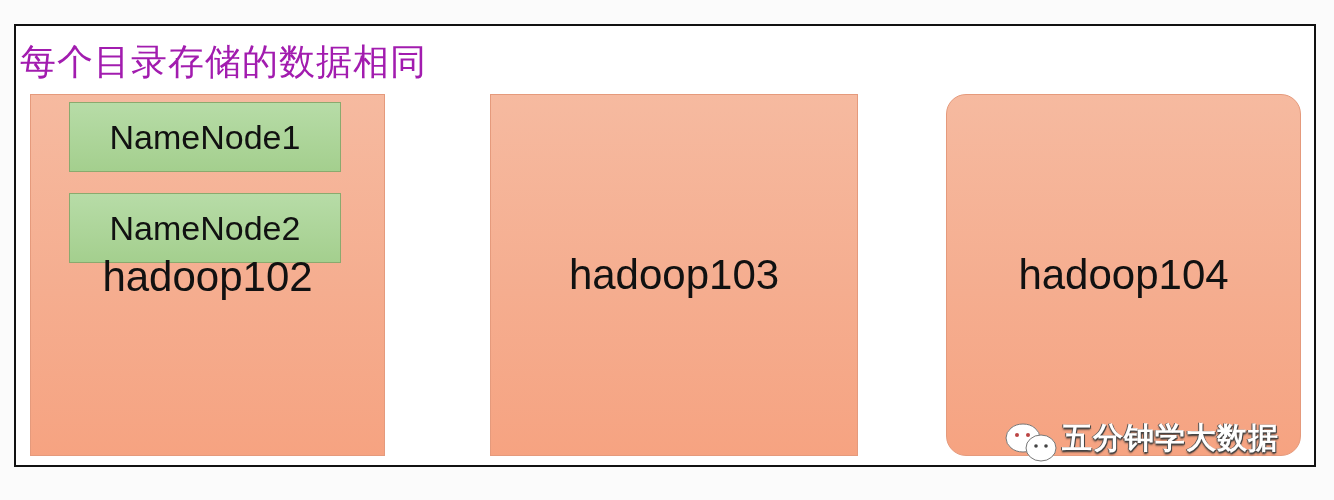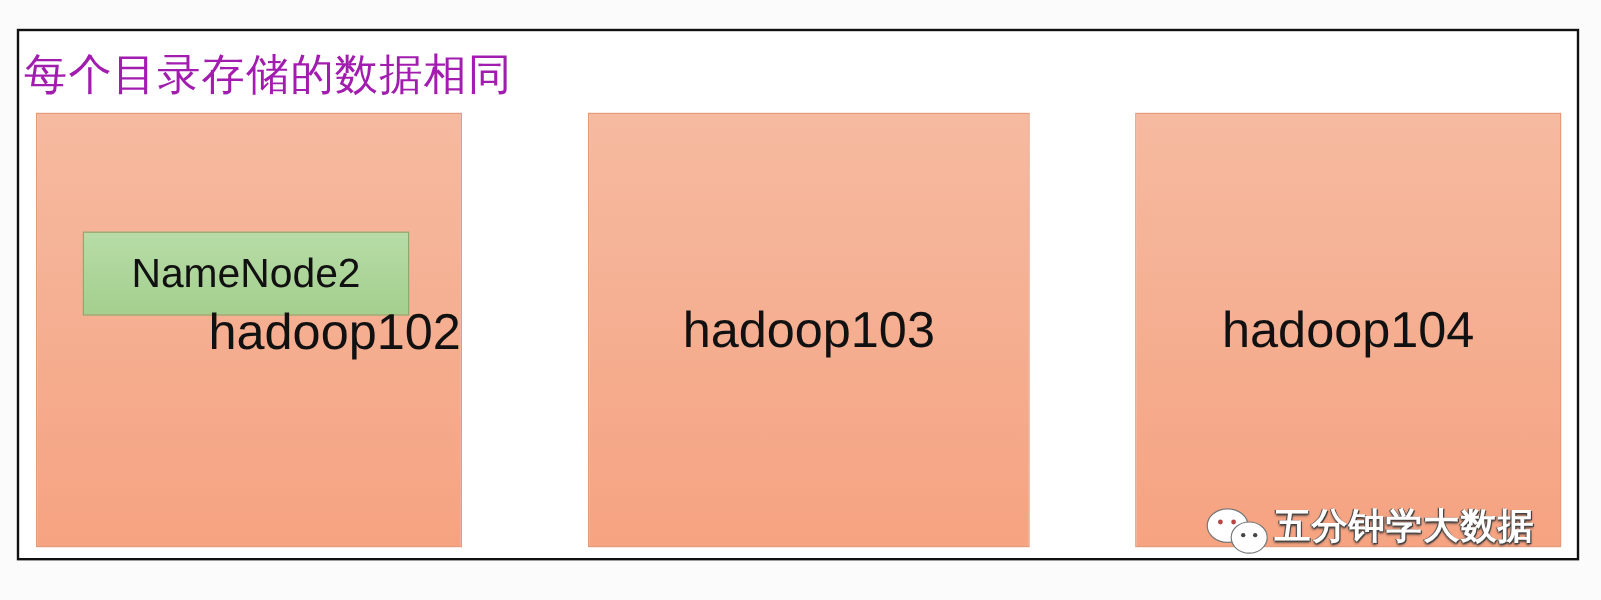--- a/index.html
+++ b/index.html
@@ -14,29 +14,30 @@
   .wm { position:absolute; left:1062px; top:418px; font-size:30px; color:#fff; text-shadow:1px 1px 0 #444, -1px 0 0 #555, 0 2px 2px #333; font-family:"DejaVu Sans", sans-serif; font-weight:bold; letter-spacing:1px; }
   .wm-icon { position:absolute; left:1003px; top:420px; width:58px; height:46px; }
 </style>
 </head>
 <body>
 
 <div class="frame"></div>
 <div class="title">每个目录存储的数据相同</div>
 
 <div class="host" style="left:30px;">
+  <div class="nn" style="top:7px;">NameNode1</div>
   <div class="nn" style="top:87px;margin-top:11px;">NameNode2</div>
-  <div class="host-label" style="top:158px;text-align:right;">hadoop102</div>
+  <div class="host-label" style="top:158px;">hadoop102</div>
 </div>
 
 <div class="host" style="left:490px;padding-left:13px;">
   <div class="host-label" style="top:156px;">hadoop103</div>
 </div>
 
-<div class="host" style="left:946px;">
+<div class="host" style="left:946px;border-radius:20px;">
   <div class="host-label" style="top:156px;">hadoop104</div>
 </div>
 
 <svg class="wm-icon" viewBox="0 0 58 46">
   <ellipse cx="20" cy="18" rx="17" ry="14" fill="#fff" stroke="#777" stroke-width="1"></ellipse>
   <circle cx="14" cy="15" r="2" fill="#b44"></circle>
     <circle cx="25" cy="15" r="2" fill="#b44"></circle>
   <ellipse cx="38" cy="28" rx="15" ry="13" fill="#fff" stroke="#777" stroke-width="1"></ellipse>
   <circle cx="33" cy="26" r="1.8" fill="#444"></circle>
     <circle cx="43" cy="26" r="1.8" fill="#444"></circle>

